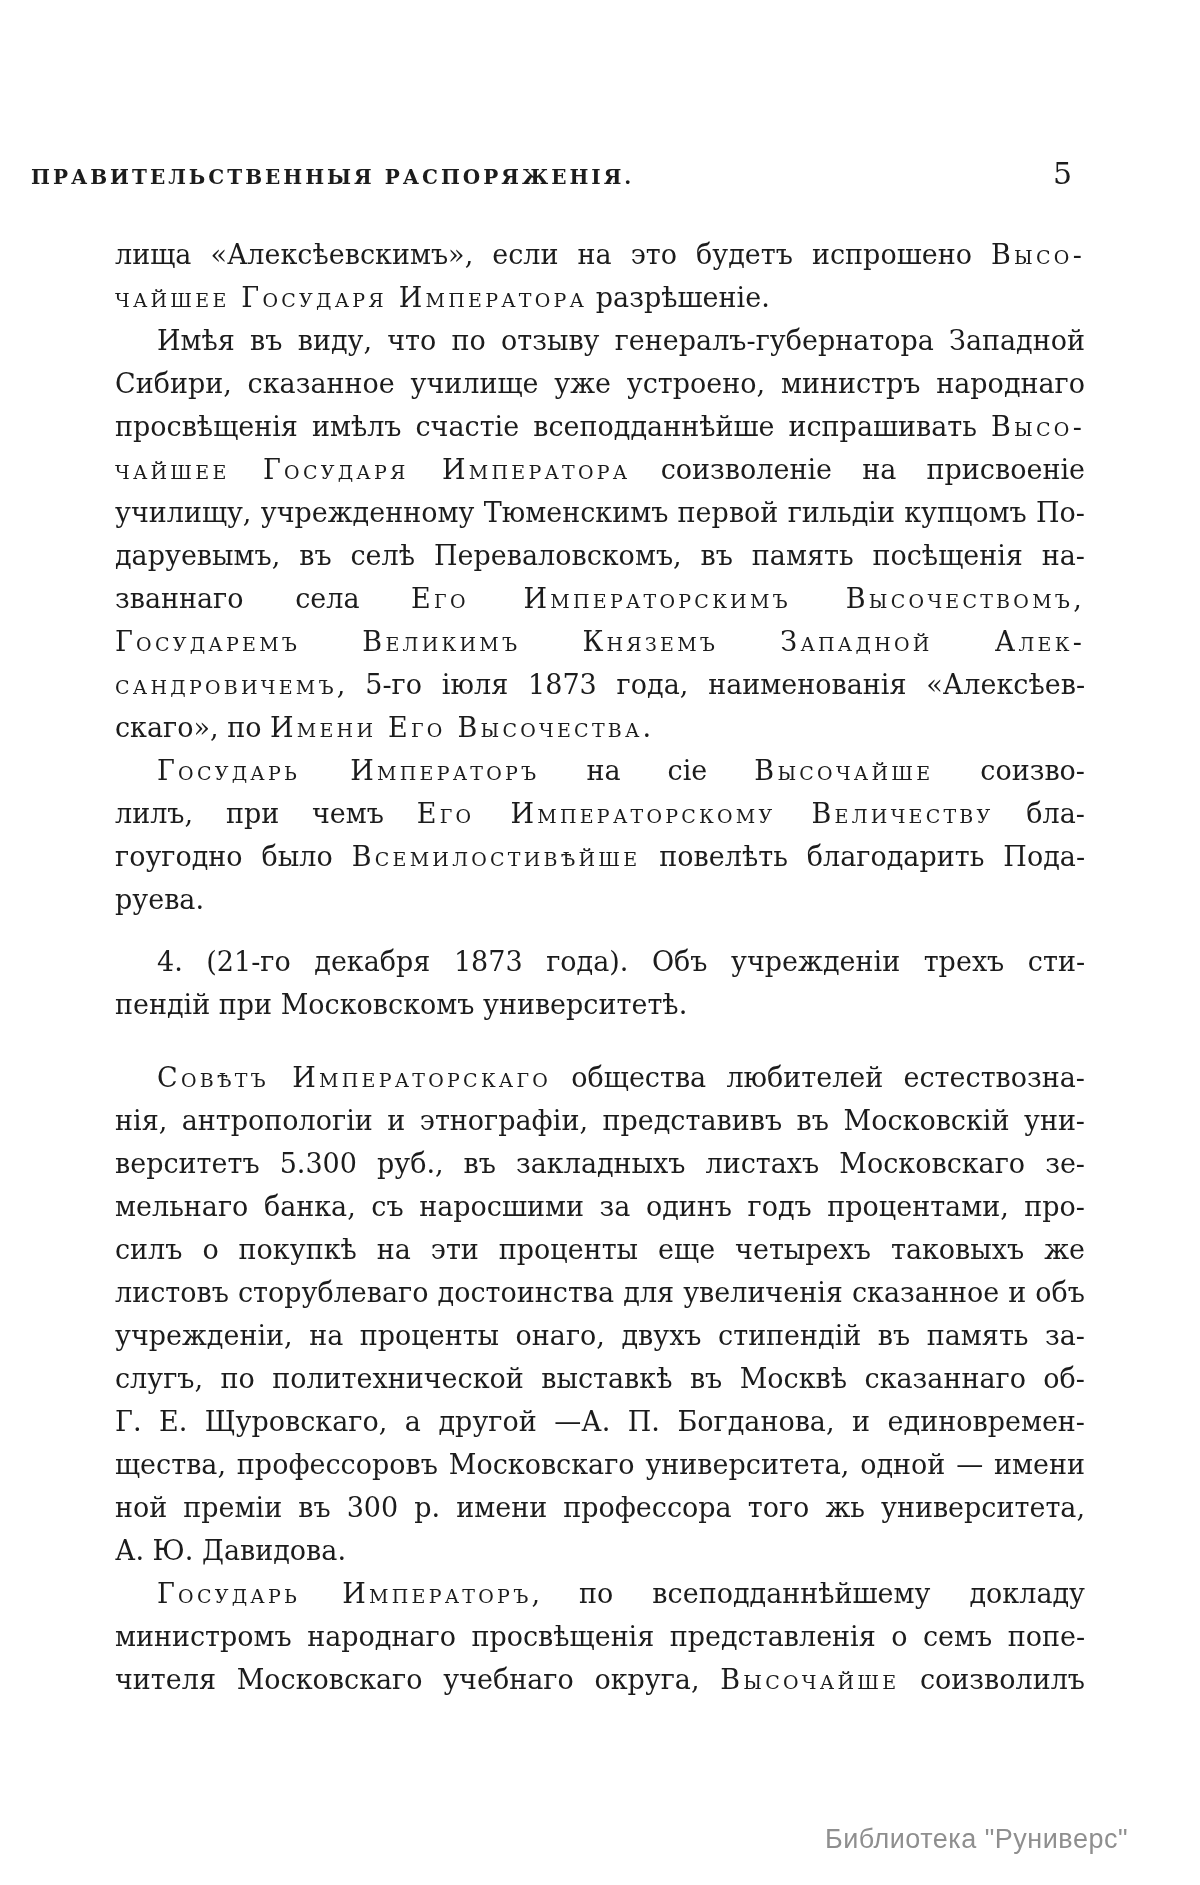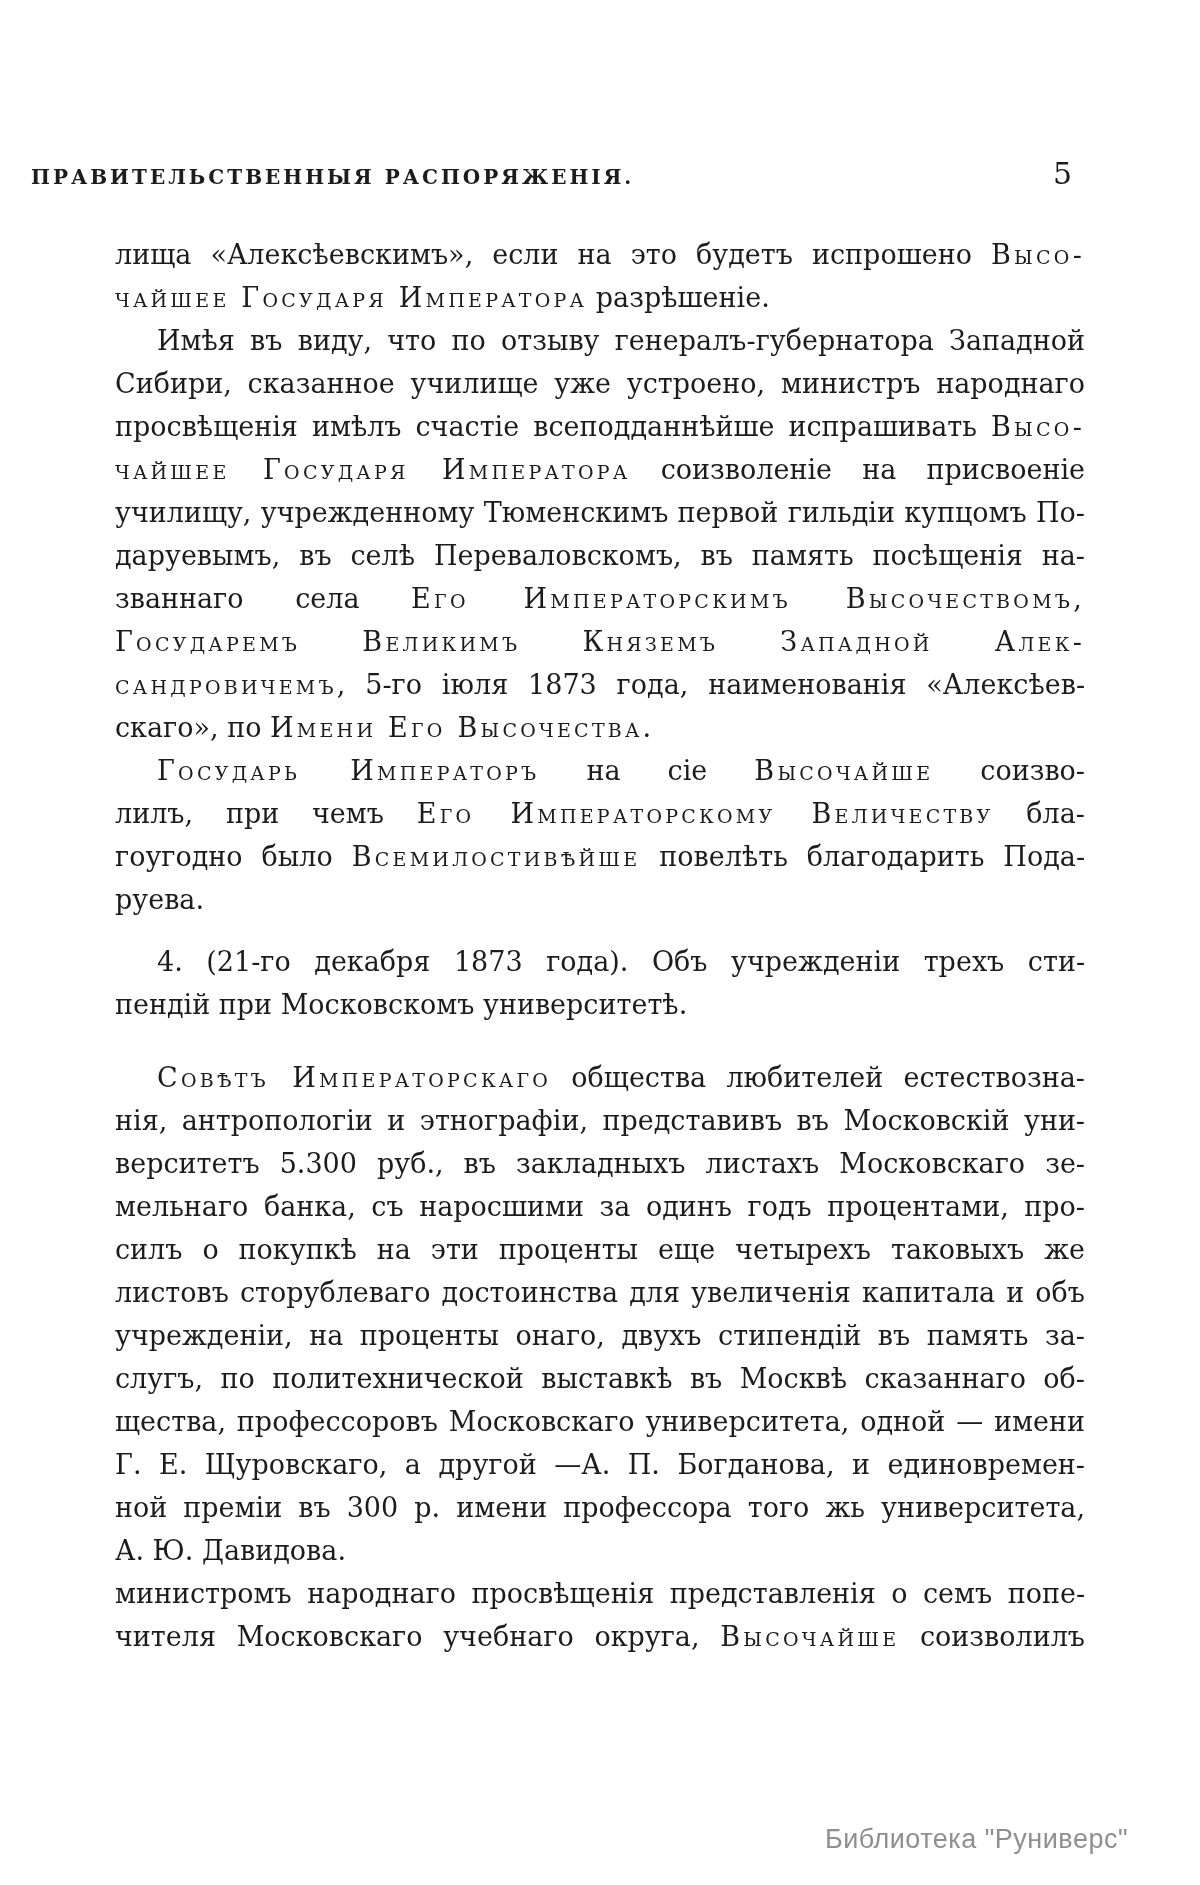--- a/index.html
+++ b/index.html
@@ -86,28 +86,29 @@
       <div class="para" style="margin-top: 19px;">
         <div class="line fill ind"><span>4. (21-го декабря 1873 года). </span><span class="it">Объ учрежденіи трехъ сти-</span></div>
         <div class="line"><span class="it">пендій при Московскомъ университетѣ.</span></div>
       </div>
       <div class="para" style="margin-top: 30px;">
         <div class="line fill ind"><span class="sc">Совѣтъ Императорскаго</span><span> общества любителей естествозна-</span></div>
         <div class="line fill"><span>нія, антропологіи и этнографіи, представивъ въ Московскій уни-</span></div>
         <div class="line fill"><span>верситетъ 5.300 руб., въ закладныхъ листахъ Московскаго зе-</span></div>
         <div class="line fill"><span>мельнаго банка, съ наросшими за одинъ годъ процентами, про-</span></div>
         <div class="line fill"><span>силъ о покупкѣ на эти проценты еще четырехъ таковыхъ же</span></div>
-        <div class="line fill"><span>листовъ сторублеваго достоинства для увеличенія капитала и объ</span></div>
+        <div class="line fill"><span>листовъ сторублеваго достоинства для увеличенія сказанное и объ</span></div>
         <div class="line fill"><span>учрежденіи, на проценты онаго, двухъ стипендій въ память за-</span></div>
         <div class="line fill"><span>слугъ, по политехнической выставкѣ въ Москвѣ сказаннаго об-</span></div>
+        <div class="line fill"><span>Г. Е. Щуровскаго, а другой —А. П. Богданова, и единовремен-</span></div>
         <div class="line fill"><span>щества, профессоровъ Московскаго университета, одной — имени</span></div>
-        <div class="line fill"><span>Г. Е. Щуровскаго, а другой —А. П. Богданова, и единовремен-</span></div>
         <div class="line fill"><span>ной преміи въ 300 р. имени профессора того жь университета,</span></div>
         <div class="line"><span>А. Ю. Давидова.</span></div>
       </div>
       <div class="para">
+        <div class="line fill ind"><span class="sc">Государь Императоръ</span><span>, по всеподданнѣйшему докладу</span></div>
         <div class="line fill"><span>министромъ народнаго просвѣщенія представленія о семъ попе-</span></div>
         <div class="line fill"><span>чителя Московскаго учебнаго округа, </span><span class="sc">Высочайше</span><span> соизволилъ</span></div>
       </div>
     </main>
 
   <div class="watermark">Библиотека "Руниверс"</div>
 </div>
 
 </body></html>

